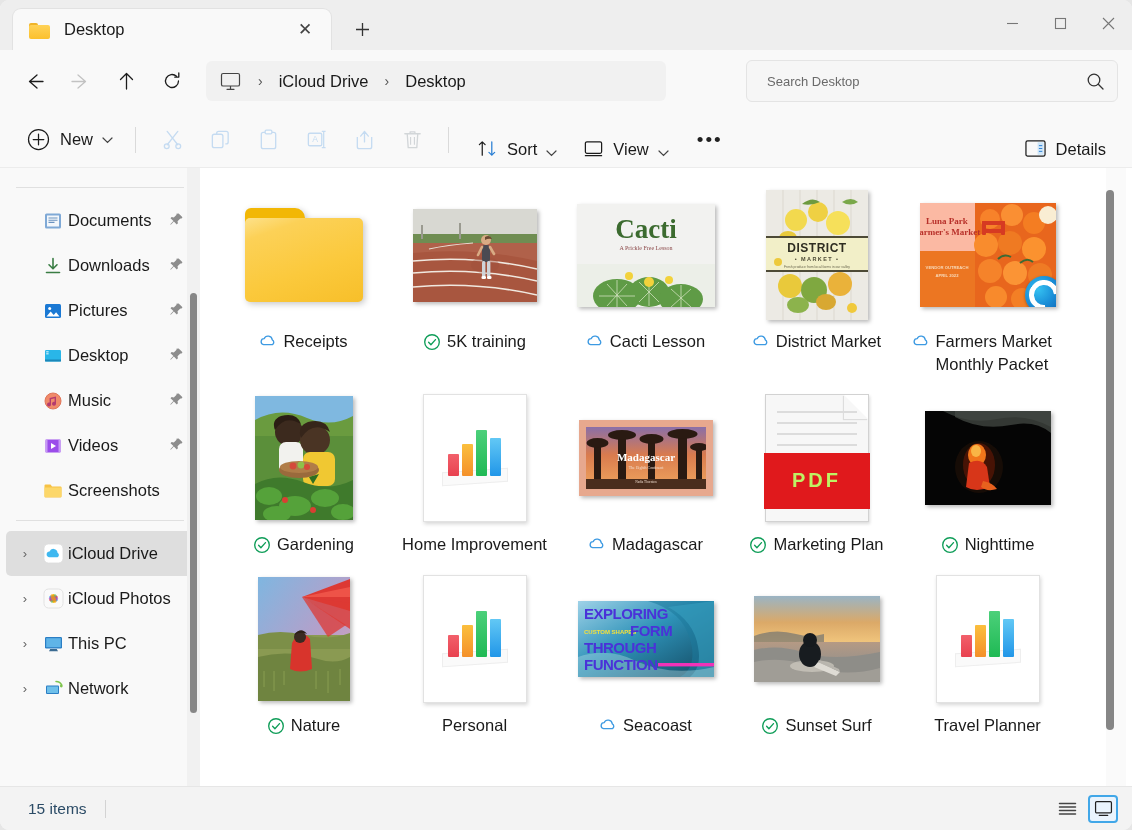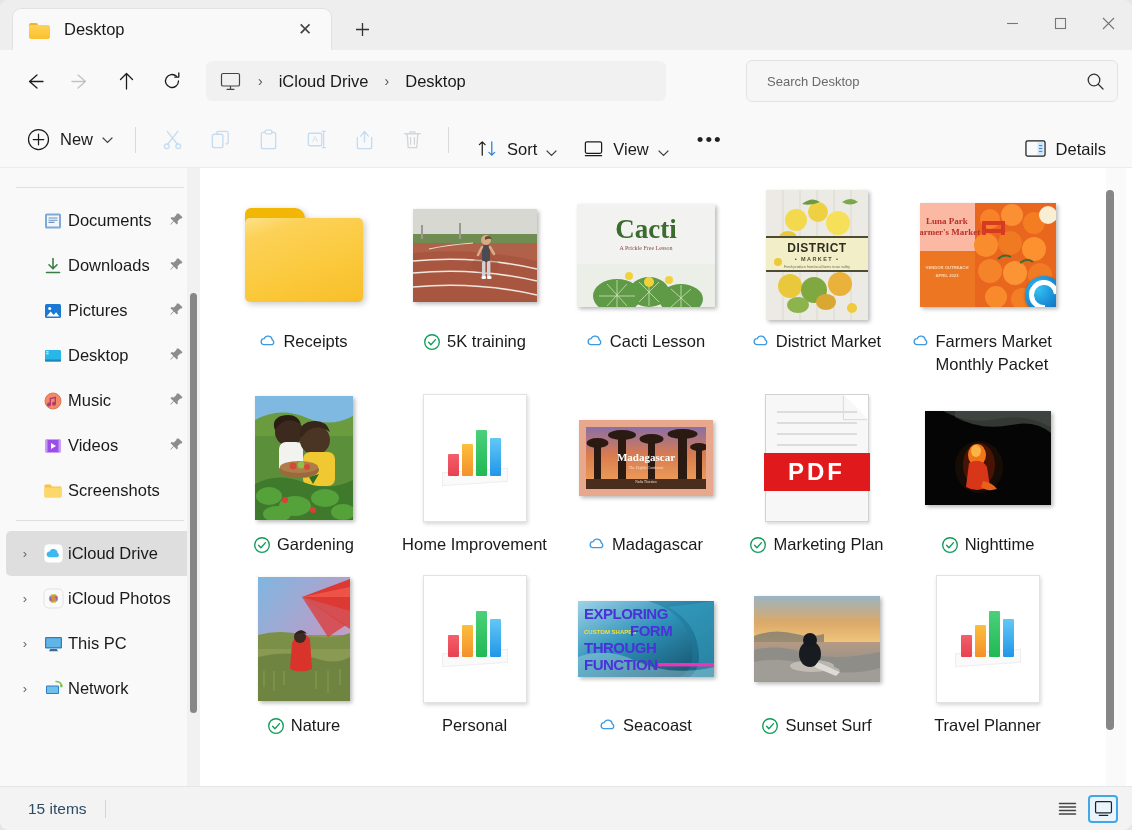--- a/index.html
+++ b/index.html
@@ -251,23 +251,23 @@
   .pdfdoc .fold {
     position: absolute; right: 0; top: 0; width: 0; height: 0;
     border-left: 24px solid transparent; border-top: 24px solid #fff;
     box-shadow: -1px 1px 1px rgba(0,0,0,.1);
   }
   .pdfdoc .lines { position: absolute; left: 11px; top: 16px; right: 11px; }
   .pdfdoc .lines i {
     display: block; height: 2px; background: #dcdcdc; margin-bottom: 9px;
   }
   .pdfdoc .band {
-    position: absolute; left: -2px; right: -2px; top: 58px; height: 38px;
-    background: #e0191c; color: #ffffff;
-    font-size: 24px; font-weight: bold; letter-spacing: 3px;
+    position: absolute; left: -2px; right: -2px; top: 58px; height: 56px;
+    background: #e0191c; color: #bef264;
+    font-size: 20px; font-weight: bold; letter-spacing: 3px;
     display: flex; align-items: center; justify-content: center;
   }
 
   
   .sheet {
     width: 104px; height: 128px; background: #fff;
     border: 1px solid #e2e2e2; box-shadow: 1px 2px 4px rgba(0,0,0,.16);
     display: flex; align-items: center; justify-content: center;
   }
   .minichart { width: 66px; height: 52px; position: relative; }

